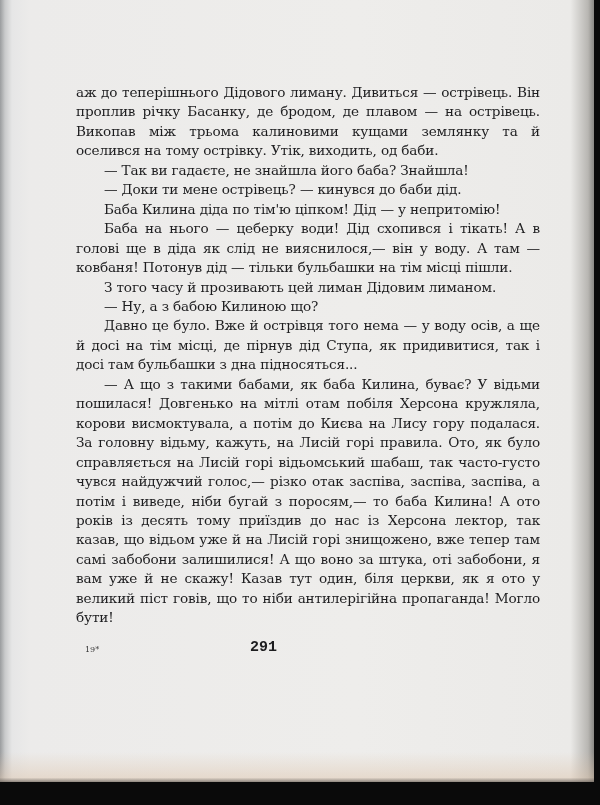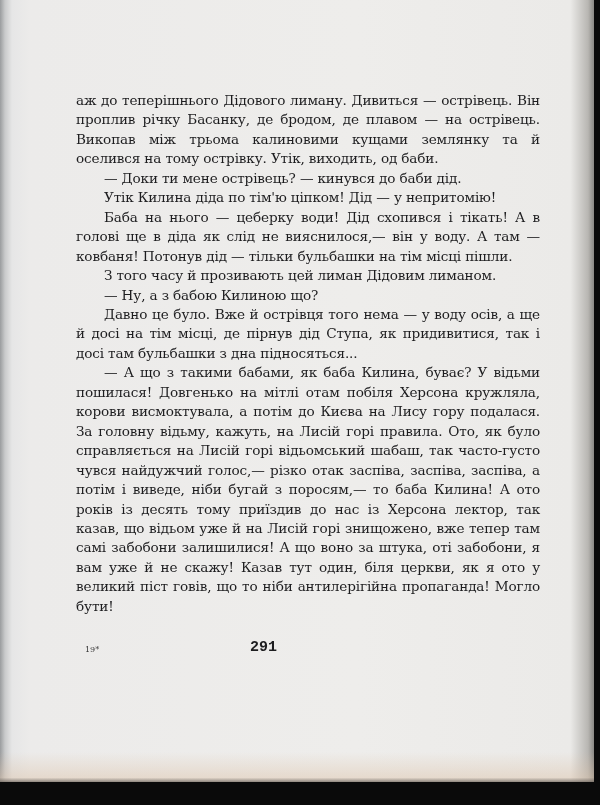--- a/index.html
+++ b/index.html
@@ -6,43 +6,44 @@
   body { width:600px; height:805px; background:#0a0a0a; position:relative; overflow:hidden; }
   .page {
     position:absolute; left:0; top:0; width:594px; height:782px;
     background: linear-gradient(90deg, #9a9c9e 0px, #c9cacb 5px, #e6e6e6 12px, #ecebea 30px, #eeedeb 60%, #ebeae8 96%, #b8b6b2 99%, #8a8884 100%);
   }
   .page::after {
     content:""; position:absolute; left:0; right:0; bottom:0; height:30px;
     background: linear-gradient(180deg, rgba(230,215,200,0) 0%, rgba(220,195,170,0.45) 85%, rgba(120,110,100,0.8) 100%);
   }
   .text {
-    position:absolute; left:76px; top:91px; width:464px;
+    position:absolute; left:76px; top:83px; width:464px;
     font-family:"DejaVu Serif", serif; font-size:13.6px; line-height:19.45px;
     color:#1d1d1f; text-align:justify; letter-spacing:-0.15px;
   }
   .text p { margin:0; }
   .text p.indent { text-indent:28px; }
   .sig {
     position:absolute; left:85px; top:645px;
     font-family:"DejaVu Serif", serif; font-size:8px; color:#333;
   }
   .pnum {
     position:absolute; left:250px; top:639px;
     font-family:Liberation Mono, monospace; font-size:15px; font-weight:bold; color:#1d1d1f;
   }
 </style>
 </head>
 <body>
 
 <div class="page">
   <div class="text">
     <p>аж до теперішнього Дідового лиману. Дивиться — острівець. Він проплив річку Басанку, де бродом, де плавом — на острівець. Викопав між трьома калиновими кущами землянку та й оселився на тому острівку. Утік, виходить, од баби.</p>
+    <p class="indent">— Так ви гадаєте, не знайшла його баба? Знайшла!</p>
     <p class="indent">— Доки ти мене острівець? — кинувся до баби дід.</p>
-    <p class="indent">Утік Килина діда по тім'ю ціпком! Дід — у непритомію!</p>
+    <p class="indent">Баба Килина діда по тім'ю ціпком! Дід — у непритомію!</p>
     <p class="indent">Баба на нього — цеберку води! Дід схопився і тікать! А в голові ще в діда як слід не вияснилося,— він у воду. А там — ковбаня! Потонув дід — тільки бульбашки на тім місці пішли.</p>
     <p class="indent">З того часу й прозивають цей лиман Дідовим лиманом.</p>
     <p class="indent">— Ну, а з бабою Килиною що?</p>
     <p class="indent">Давно це було. Вже й острівця того нема — у воду осів, а ще й досі на тім місці, де пірнув дід Ступа, як придивитися, так і досі там бульбашки з дна підносяться...</p>
     <p class="indent">— А що з такими бабами, як баба Килина, буває? У відьми пошилася! Довгенько на мітлі отам побіля Херсона кружляла, корови висмоктувала, а потім до Києва на Лису гору подалася. За головну відьму, кажуть, на Лисій горі правила. Ото, як було справляється на Лисій горі відьомський шабаш, так часто-густо чувся найдужчий голос,— різко отак заспіва, заспіва, заспіва, а потім і виведе, ніби бугай з поросям,— то баба Килина! А ото років із десять тому приїздив до нас із Херсона лектор, так казав, що відьом уже й на Лисій горі знищожено, вже тепер там самі забобони залишилися! А що воно за штука, оті забобони, я вам уже й не скажу! Казав тут один, біля церкви, як я ото у великий піст говів, що то ніби антилерігійна пропаганда! Могло бути!</p>
   </div>
   <div class="sig">19*</div>
   <div class="pnum">291</div>
 </div>
 

